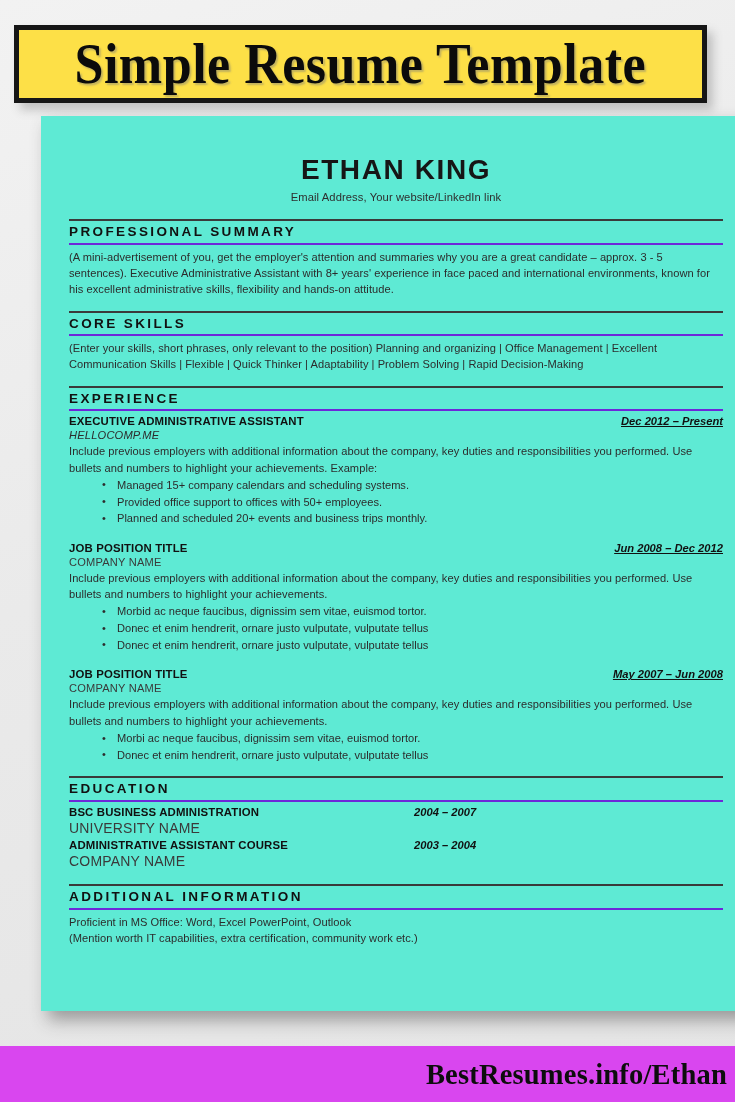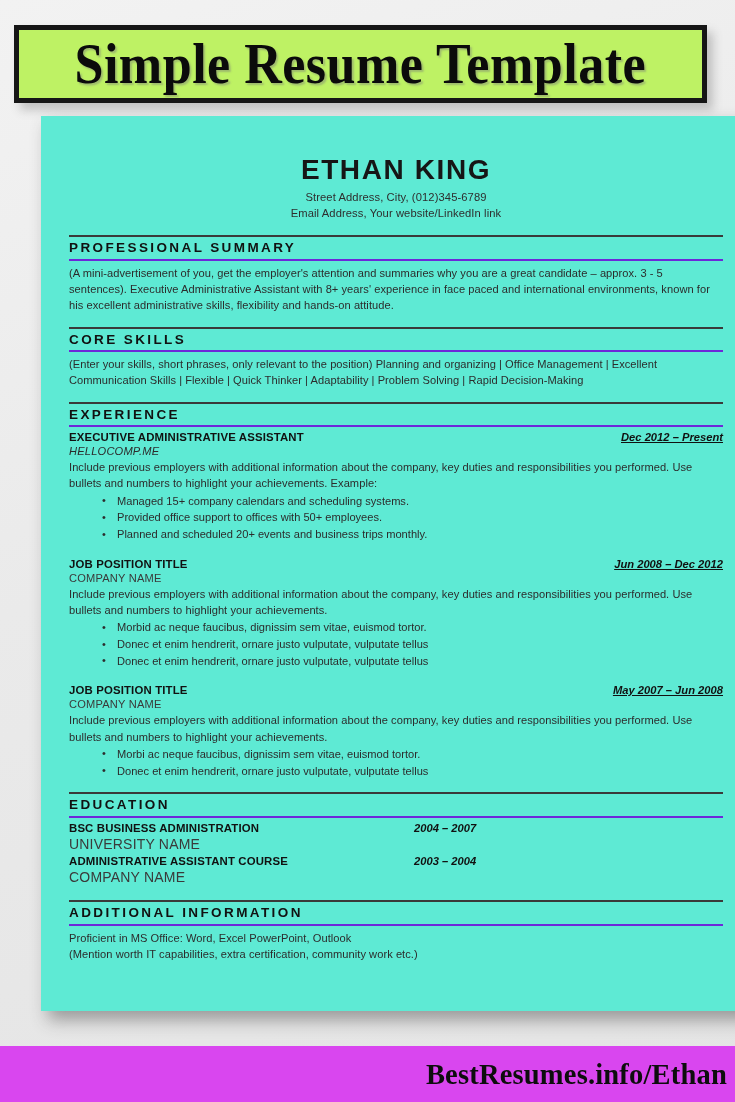--- a/index.html
+++ b/index.html
@@ -17,21 +17,21 @@
 
   
   .title-banner {
     position: absolute;
     left: 14px;
     top: 25px;
     width: 693px;
     height: 78px;
     box-sizing: border-box;
     border: 5px solid #161616;
-    background: #bef264;
+    background: #fde047;
     box-shadow: 6px 7px 9px rgba(90,90,90,0.30);
     display: flex;
     align-items: center;
     justify-content: center;
   }
   .title-banner-text {
     font-family: "Liberation Serif", serif;
     font-weight: bold;
     font-size: 56px;
     line-height: 1;
@@ -219,21 +219,20 @@
 <body>
 
 <div class="title-banner">
   <div class="title-banner-text">Simple Resume Template</div>
 </div>
 
 <div class="sheet">
   <div class="inner">
 
     <div class="resume-name">ETHAN KING</div>
-    <div class="contact-line">Street Address, City, (012)345-6789</div>
     <div class="contact-line">Email Address, Your website/LinkedIn link</div>
 
     <div class="section">
       <div class="section-head">
         <div class="section-title">PROFESSIONAL SUMMARY</div>
       </div>
       <p class="body-text">(A mini-advertisement of you, get the employer's attention and summaries why you are a great candidate – approx. 3 - 5 sentences). Executive Administrative Assistant with 8+ years' experience in face paced and international environments, known for his excellent administrative skills, flexibility and hands-on attitude.</p>
     </div>
 
     <div class="section">

